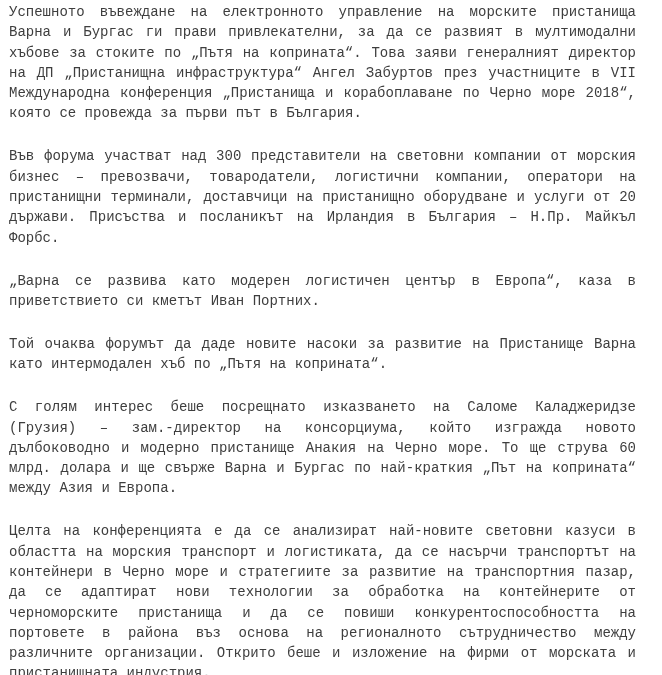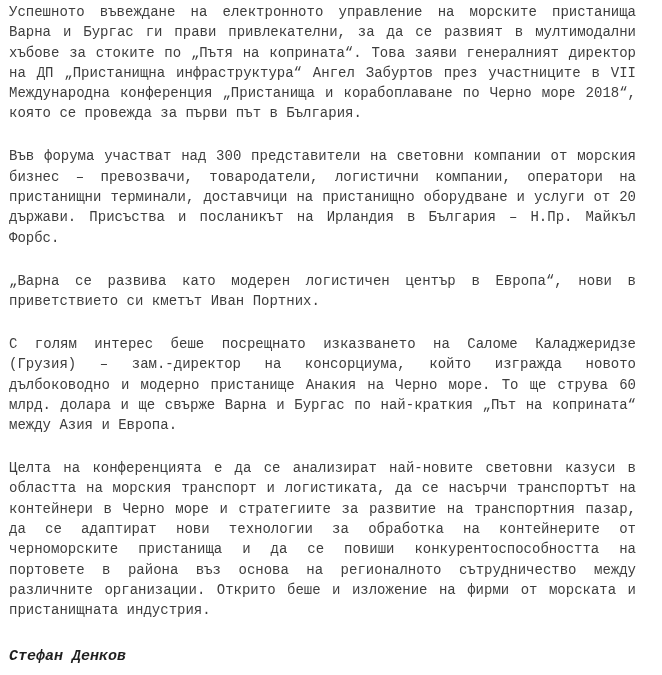--- a/index.html
+++ b/index.html
@@ -35,18 +35,19 @@
     color: var(--sig-color, #1f1f1f);
   }
 </style>
 </head>
 <body>
 
 <main class="page">
   <article class="article">
     <p class="para">Успешното въвеждане на електронното управление на морските пристанища Варна и Бургас ги прави привлекателни, за да се развият в мултимодални хъбове за стоките по „Пътя на коприната“. Това заяви генералният директор на ДП „Пристанищна инфраструктура“ Ангел Забуртов през участниците в VII Международна конференция „Пристанища и корабоплаване по Черно море 2018“, която се провежда за първи път в България.</p>
     <p class="para">Във форума участват над 300 представители на световни компании от морския бизнес – превозвачи, товародатели, логистични компании, оператори на пристанищни терминали, доставчици на пристанищно оборудване и услуги от 20 държави. Присъства и посланикът на Ирландия в България – Н.Пр. Майкъл Форбс.</p>
-    <p class="para">„Варна се развива като модерен логистичен център в Европа“, нови в приветствието си кметът Иван Портних.</p>
+    <p class="para">„Варна се развива като модерен логистичен център в Европа“, каза в приветствието си кметът Иван Портних.</p>
+    <p class="para">Той очаква форумът да даде новите насоки за развитие на Пристанище Варна като интермодален хъб по „Пътя на коприната“.</p>
     <p class="para">С голям интерес беше посрещнато изказването на Саломе Каладжеридзе (Грузия) – зам.-директор на консорциума, който изгражда новото дълбоководно и модерно пристанище Анакия на Черно море. То ще струва 60 млрд. долара и ще свърже Варна и Бургас по най-краткия „Път на коприната“ между Азия и Европа.</p>
     <p class="para">Целта на конференцията е да се анализират най-новите световни казуси в областта на морския транспорт и логистиката, да се насърчи транспортът на контейнери в Черно море и стратегиите за развитие на транспортния пазар, да се адаптират нови технологии за обработка на контейнерите от черноморските пристанища и да се повиши конкурентоспособността на портовете в района въз основа на регионалното сътрудничество между различните организации. Открито беше и изложение на фирми от морската и пристанищната индустрия.</p>
     <p class="signature">Стефан Денков</p>
   </article>
 </main>
 
 </body></html>

